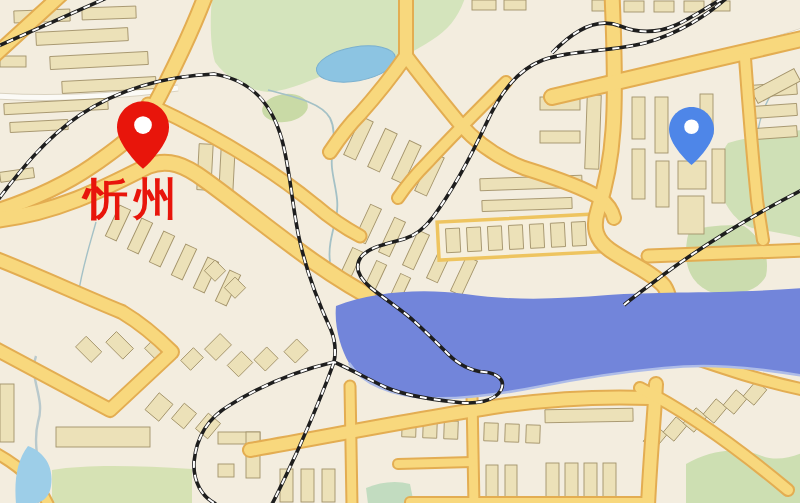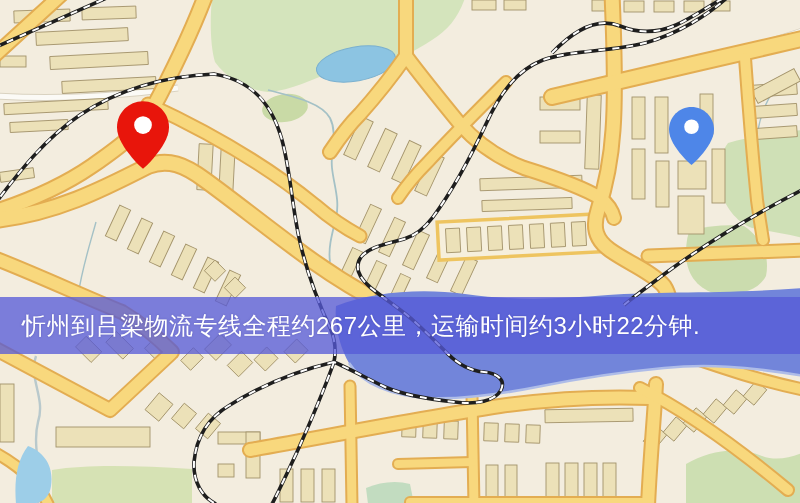--- a/index.html
+++ b/index.html
@@ -260,18 +260,16 @@
 <svg class="pin" id="origin-pin" width="52" height="68" viewBox="0 0 34 44">
   <path d="M17,0 C7.6,0 0,7.6 0,17 C0,24 5,31 10,37 C13,40.5 15.5,42.8 17,44 C18.5,42.8 21,40.5 24,37 C29,31 34,24 34,17 C34,7.6 26.4,0 17,0 Z" fill="#e8150b"></path>
   <circle cx="17" cy="15.5" r="5.8" fill="#ffffff"></circle>
 </svg>
 
 <svg class="pin" id="dest-pin" width="45" height="64" viewBox="0 0 34 44">
   <path d="M17,0 C7.6,0 0,7.6 0,17 C0,24 5,31 10,37 C13,40.5 15.5,42.8 17,44 C18.5,42.8 21,40.5 24,37 C29,31 34,24 34,17 C34,7.6 26.4,0 17,0 Z" fill="#4e86e8"></path>
   <circle cx="17" cy="15" r="5.5" fill="#ffffff"></circle>
 </svg>
 
-
-<div id="banner">
-  <div id="banner-text">忻州到吕梁物流专线全程约267公里，运输时间约3小时22分钟.</div>
+<div class="place-label" id="origin-label">忻州</div>
+
+
 </div>
 
-</div>
-
 </body></html>

